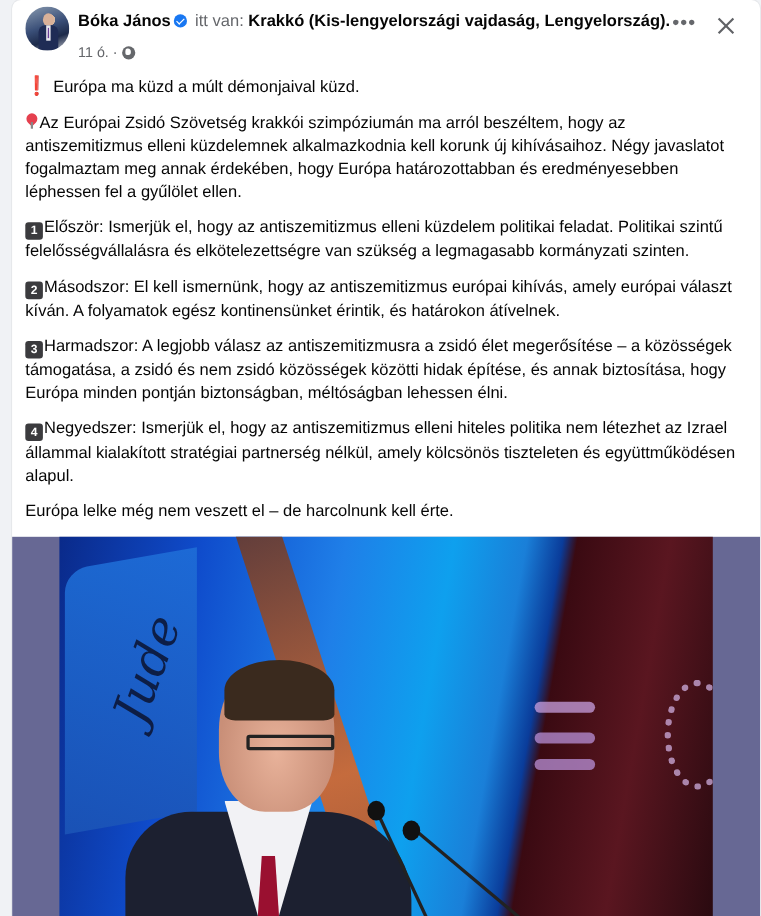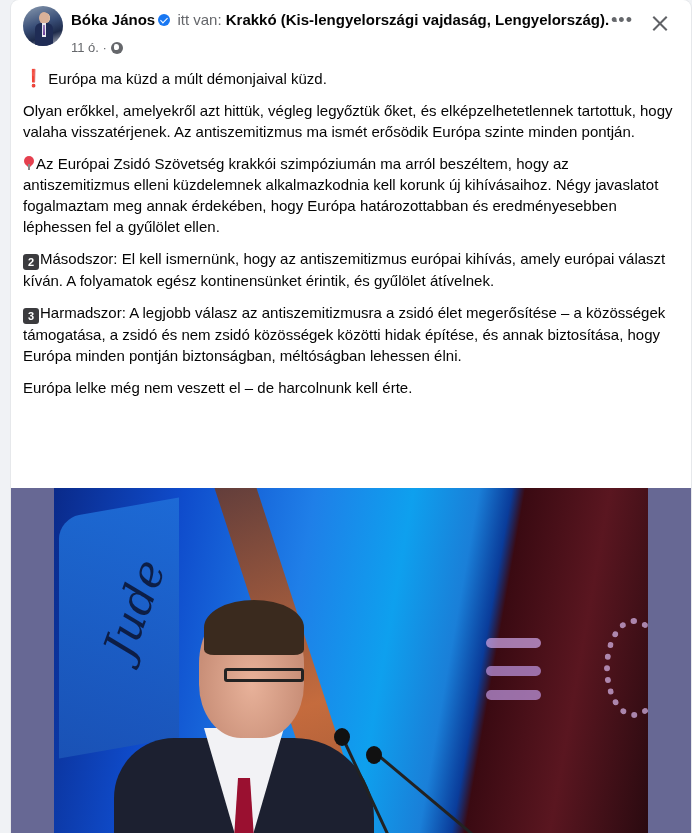--- a/index.html
+++ b/index.html
@@ -120,29 +120,34 @@
     </div>
     <div class="more-btn">•••</div>
     <div class="close-btn"></div>
   </div>
 
   <div class="body">
     <p>
       <span class="excl">❗</span>
       <span>Európa ma küzd a múlt démonjaival küzd.</span>
     </p>
-    <p>Olyan erőkkel, amelyekről azt hittük, végleg legyőztük őket, és elképzelhetetlennek tartottuk, hogy valaha visszatérjenek. Az antiszemitizmus ma ismét erősödik Európa szinte minden pontján.</p>
     <p>
       <span class="pin"></span><span>Az Európai Zsidó Szövetség krakkói szimpóziumán ma arról beszéltem, hogy az antiszemitizmus elleni küzdelemnek alkalmazkodnia kell korunk új kihívásaihoz. Négy javaslatot fogalmaztam meg annak érdekében, hogy Európa határozottabban és eredményesebben léphessen fel a gyűlölet ellen.</span>
     </p>
     <p>
-      <span class="keycap">2</span><span>Másodszor: El kell ismernünk, hogy az antiszemitizmus európai kihívás, amely európai választ kíván. A folyamatok egész kontinensünket érintik, és gyűlölet átívelnek.</span>
+      <span class="keycap">1</span><span>Először: Ismerjük el, hogy az antiszemitizmus elleni küzdelem politikai feladat. Politikai szintű felelősségvállalásra és elkötelezettségre van szükség a legmagasabb kormányzati szinten.</span>
+    </p>
+    <p>
+      <span class="keycap">2</span><span>Másodszor: El kell ismernünk, hogy az antiszemitizmus európai kihívás, amely európai választ kíván. A folyamatok egész kontinensünket érintik, és határokon átívelnek.</span>
     </p>
     <p>
       <span class="keycap">3</span><span>Harmadszor: A legjobb válasz az antiszemitizmusra a zsidó élet megerősítése – a közösségek támogatása, a zsidó és nem zsidó közösségek közötti hidak építése, és annak biztosítása, hogy Európa minden pontján biztonságban, méltóságban lehessen élni.</span>
+    </p>
+    <p>
+      <span class="keycap">4</span><span>Negyedszer: Ismerjük el, hogy az antiszemitizmus elleni hiteles politika nem létezhet az Izrael állammal kialakított stratégiai partnerség nélkül, amely kölcsönös tiszteleten és együttműködésen alapul.</span>
     </p>
     <p>Európa lelke még nem veszett el – de harcolnunk kell érte.</p>
   </div>
 
   <div class="media">
     <div class="photo">
       <div class="panel-left"></div>
       <div class="panel-logo">Jude</div>
       <div class="orange-band"></div>
       <div class="blur-text"></div>

